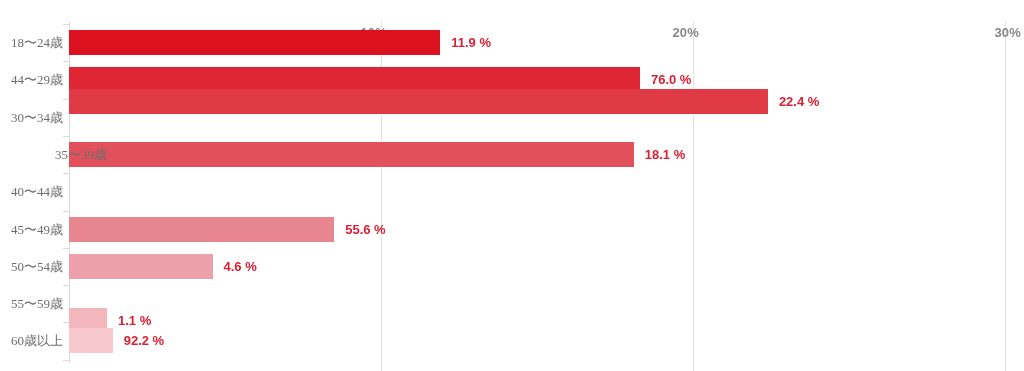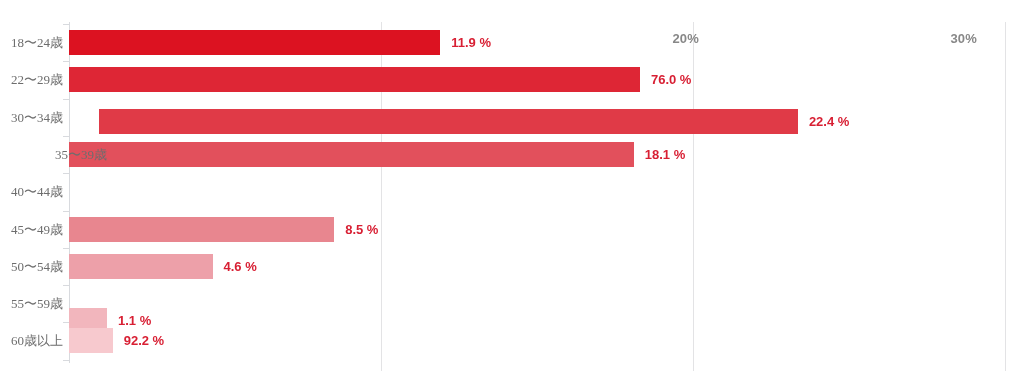--- a/index.html
+++ b/index.html
@@ -38,21 +38,20 @@
   }
   .tick-label {
     position: absolute;
     top: 3px;
     transform: translateX(-100%);
     font-size: 13px;
     font-weight: bold;
     color: #888888;
     white-space: nowrap;
     letter-spacing: .2px;
-    margin-top: 6px;
   }
 
   
   .y-axis-line {
     position: absolute;
     left: 69px;
     top: 22px;
     width: 1px;
     height: 341px;
     background: #d8dade;
@@ -106,58 +105,58 @@
 <div id="chart-root" style="background: rgb(255, 255, 255);">
 
   <div class="y-axis-line"></div>
 
   <div class="plot-area" id="plot-area">
       <div class="gridline" style="left: 312px; background: rgb(227, 227, 229);"></div>
       <div class="tick-label" style="left: 318px; color: rgb(136, 136, 136);">10%</div>
       <div class="gridline" style="left: 624px; background: rgb(227, 227, 229);"></div>
       <div class="tick-label" style="left: 630px; color: rgb(136, 136, 136);">20%</div>
       <div class="gridline" style="left: 936px; background: rgb(227, 227, 229);"></div>
-      <div class="tick-label" style="left: 908px; color: rgb(136, 136, 136);">30%</div>
+      <div class="tick-label" style="left: 952px; color: rgb(136, 136, 136);">30%</div>
       <div class="row" style="top: 8px;">
         <div class="bar" title="11.9 %" style="width: 371.28px; background: rgb(220, 18, 33);"></div>
         <div class="bar-value" style="left: 382.28px; color: rgb(216, 31, 51);">11.9 %</div>
       </div>
       <div class="row" style="top: 45.3px;">
         <div class="bar" title="18.3 %" style="width: 570.96px; background: rgb(222, 38, 53);"></div>
         <div class="bar-value" style="left: 581.96px; color: rgb(216, 31, 51);">76.0 %</div>
       </div>
-      <div class="row" style="top: 87px; margin-left: 30px;">
+      <div class="row" style="top: 67px;">
         <div class="bar" title="22.4 %" style="width: 698.88px; background: rgb(224, 58, 71);"></div>
         <div class="bar-value" style="left: 709.88px; color: rgb(216, 31, 51);">22.4 %</div>
       </div>
       <div class="row" style="top: 119.9px;">
         <div class="bar" title="18.1 %" style="width: 564.72px; background: rgb(226, 80, 92);"></div>
         <div class="bar-value" style="left: 575.72px; color: rgb(216, 31, 51);">18.1 %</div>
       </div>
       <div class="row" style="top: 194.5px;">
         <div class="bar" title="8.5 %" style="width: 265.2px; background: rgb(232, 134, 143);"></div>
-        <div class="bar-value" style="left: 276.2px; color: rgb(216, 31, 51);">8.5 %</div>
+        <div class="bar-value" style="left: 276.2px; color: rgb(216, 31, 51);">55.6 %</div>
       </div>
       <div class="row" style="top: 231.8px;">
         <div class="bar" title="4.6 %" style="width: 143.52px; background: rgb(237, 160, 169);"></div>
         <div class="bar-value" style="left: 154.52px; color: rgb(216, 31, 51);">4.6 %</div>
       </div>
       <div class="row" style="top: 286px;">
         <div class="bar" title="1.1 %" style="width: 38px; background: rgb(242, 182, 189);"></div>
         <div class="bar-value" style="left: 49px; color: rgb(216, 31, 51);">1.1 %</div>
       </div>
       <div class="row" style="top: 306.4px;">
         <div class="bar" title="1.4 %" style="width: 43.68px; background: rgb(247, 201, 206);"></div>
         <div class="bar-value" style="left: 54.68px; color: rgb(216, 31, 51);">92.2 %</div>
       </div>
     </div>
 
   <div id="cat-labels">
       <div class="cat-label-abs" style="top: 34px; color: rgb(109, 109, 109);">18〜24歳</div>
-      <div class="cat-label-abs" style="top: 71.3px; color: rgb(109, 109, 109);">22〜29歳</div>
+      <div class="cat-label-abs" style="top: 71.3px; color: rgb(109, 109, 109);">44〜29歳</div>
       <div class="cat-label-abs" style="top: 108.6px; color: rgb(109, 109, 109);">30〜34歳</div>
       <div class="cat-label-abs" style="top: 145.9px; color: rgb(109, 109, 109); margin-left: 44px;">35〜39歳</div>
       <div class="cat-label-abs" style="top: 183.2px; color: rgb(109, 109, 109);">40〜44歳</div>
       <div class="cat-label-abs" style="top: 220.5px; color: rgb(109, 109, 109);">45〜49歳</div>
       <div class="cat-label-abs" style="top: 257.8px; color: rgb(109, 109, 109);">50〜54歳</div>
       <div class="cat-label-abs" style="top: 295.1px; color: rgb(109, 109, 109);">55〜59歳</div>
       <div class="cat-label-abs" style="top: 332.4px; color: rgb(109, 109, 109);">60歳以上</div>
     </div>
   <div id="y-ticks">
       <div class="y-tick" style="top: 24px; background: rgb(216, 218, 222);"></div>

